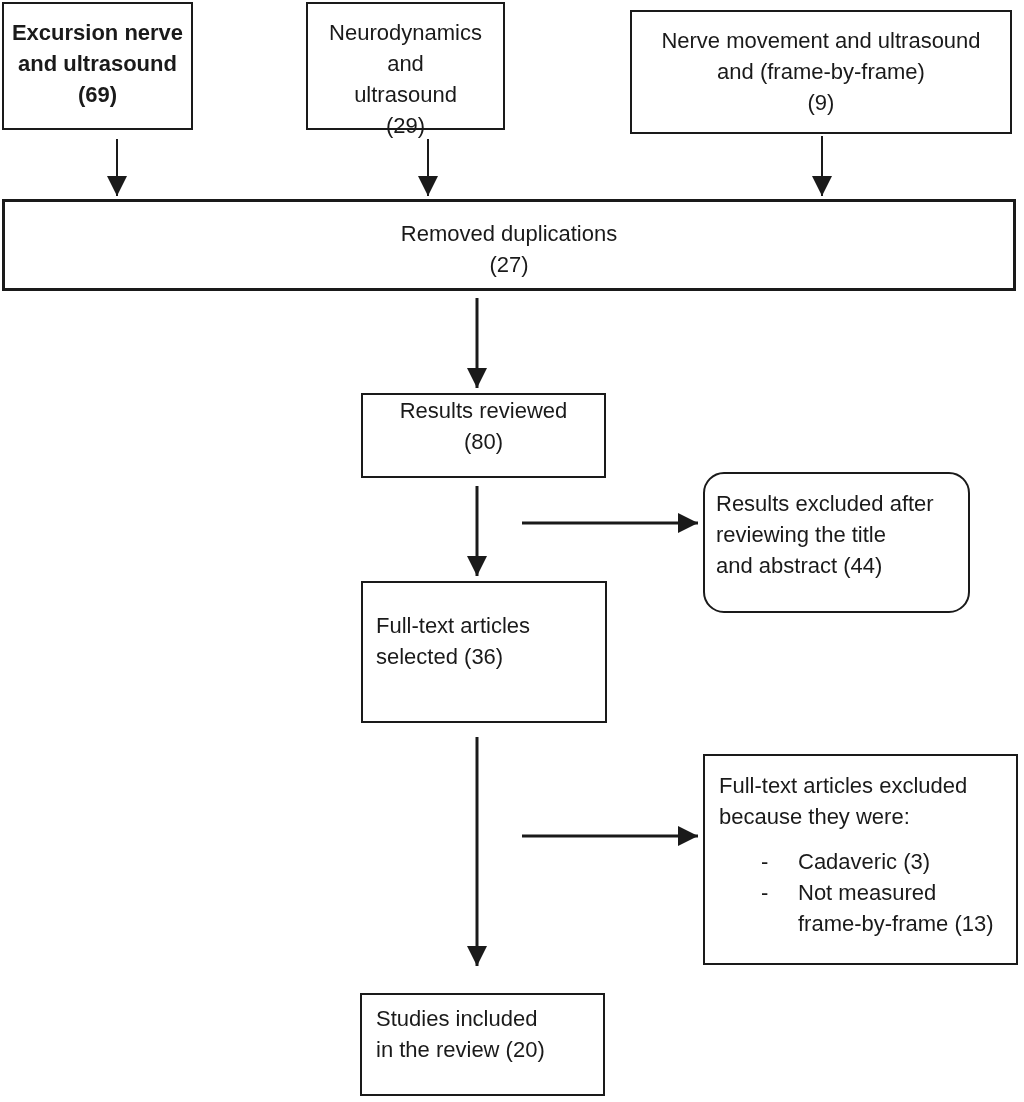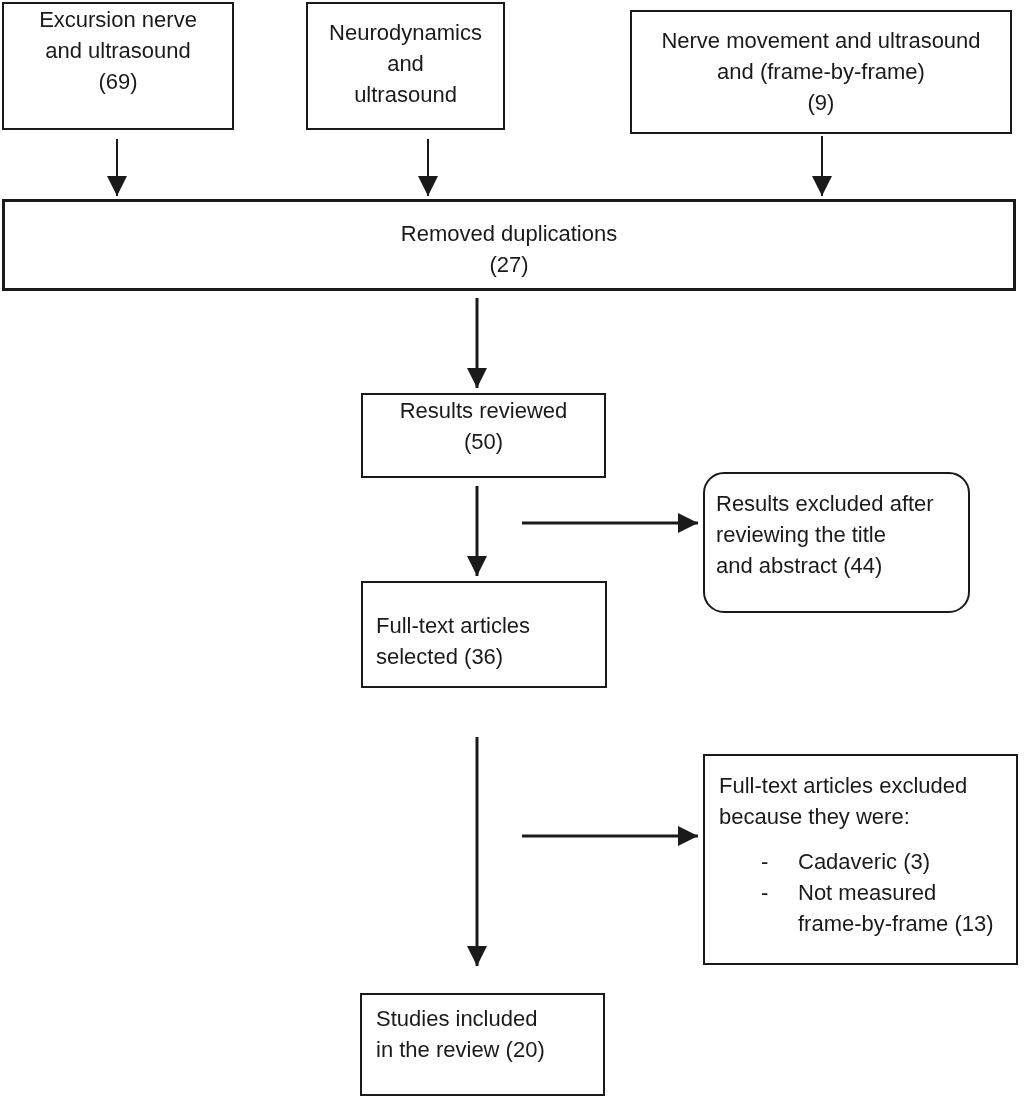--- a/index.html
+++ b/index.html
@@ -28,27 +28,27 @@
     border: 2px solid #1a1a1a;
     background: #ffffff;
     font-size: 22px;
     line-height: 31px;
     color: #1a1a1a;
   }
   .node .line { display: block; }
   .center { text-align: center; }
   .leftal { text-align: left; }
 
-  .node-excursion            { left: 2px;   top: 2px;   width: 232px;  height: 128px; padding-top: 0; }
+  .node-excursion            { left: 2px;   top: 2px;   width: 191px;  height: 128px; padding-top: 13px; font-weight: bold; }
   .node-neurodynamics        { left: 306px; top: 2px;   width: 199px;  height: 128px; padding-top: 13px; }
   .node-nerve-movement       { left: 630px; top: 10px;   width: 382px;  height: 124px; padding-top: 13px; }
   .node-removed-duplications { left: 2px;   top: 199px; width: 1014px; height: 92px;  padding-top: 16px; border-width: 3px; }
   .node-results-reviewed     { left: 361px; top: 393px; width: 245px;  height: 85px;  }
   .node-results-excluded     { left: 703px; top: 472px; width: 267px;  height: 141px; padding: 14px 10px 0 11px; border-radius: 21px; }
-  .node-fulltext-selected    { left: 361px; top: 581px; width: 246px;  height: 107px; padding: 27px 10px 0 13px; }
+  .node-fulltext-selected    { left: 361px; top: 581px; width: 246px;  height: 142px; padding: 27px 10px 0 13px; }
   .node-fulltext-excluded    { left: 703px; top: 754px; width: 315px;  height: 211px; padding: 14px 12px 0 14px; }
   .node-studies-included     { left: 360px; top: 993px; width: 245px;  height: 103px; padding: 8px 10px 0 14px; }
 
   .bullets { margin-top: 14px; }
   .bullet-row {
     display: flex;
     margin-left: 42px;
   }
   .bullet-row .dash {
     flex: 0 0 37px;
@@ -80,36 +80,37 @@
 
   <div class="node center node-excursion">
     <span class="line">Excursion nerve</span>
     <span class="line">and ultrasound</span>
     <span class="line">(69)</span>
   </div>
 
   <div class="node center node-neurodynamics">
     <span class="line">Neurodynamics and</span>
     <span class="line">ultrasound</span>
+    <span class="line">(29)</span>
   </div>
 
   <div class="node center node-nerve-movement">
     <span class="line">Nerve movement and ultrasound</span>
     <span class="line">and (frame-by-frame)</span>
     <span class="line">(9)</span>
   </div>
 
   <div class="node center node-removed-duplications">
     <span class="line">Removed duplications</span>
     <span class="line">(27)</span>
   </div>
 
   <div class="node center node-results-reviewed">
     <span class="line">Results reviewed</span>
-    <span class="line">(50)</span>
+    <span class="line">(80)</span>
   </div>
 
   <div class="node leftal node-results-excluded">
     <span class="line">Results excluded after</span>
     <span class="line">reviewing the title</span>
     <span class="line">and abstract (44)</span>
   </div>
 
   <div class="node leftal node-fulltext-selected">
     <span class="line">Full-text articles</span>

